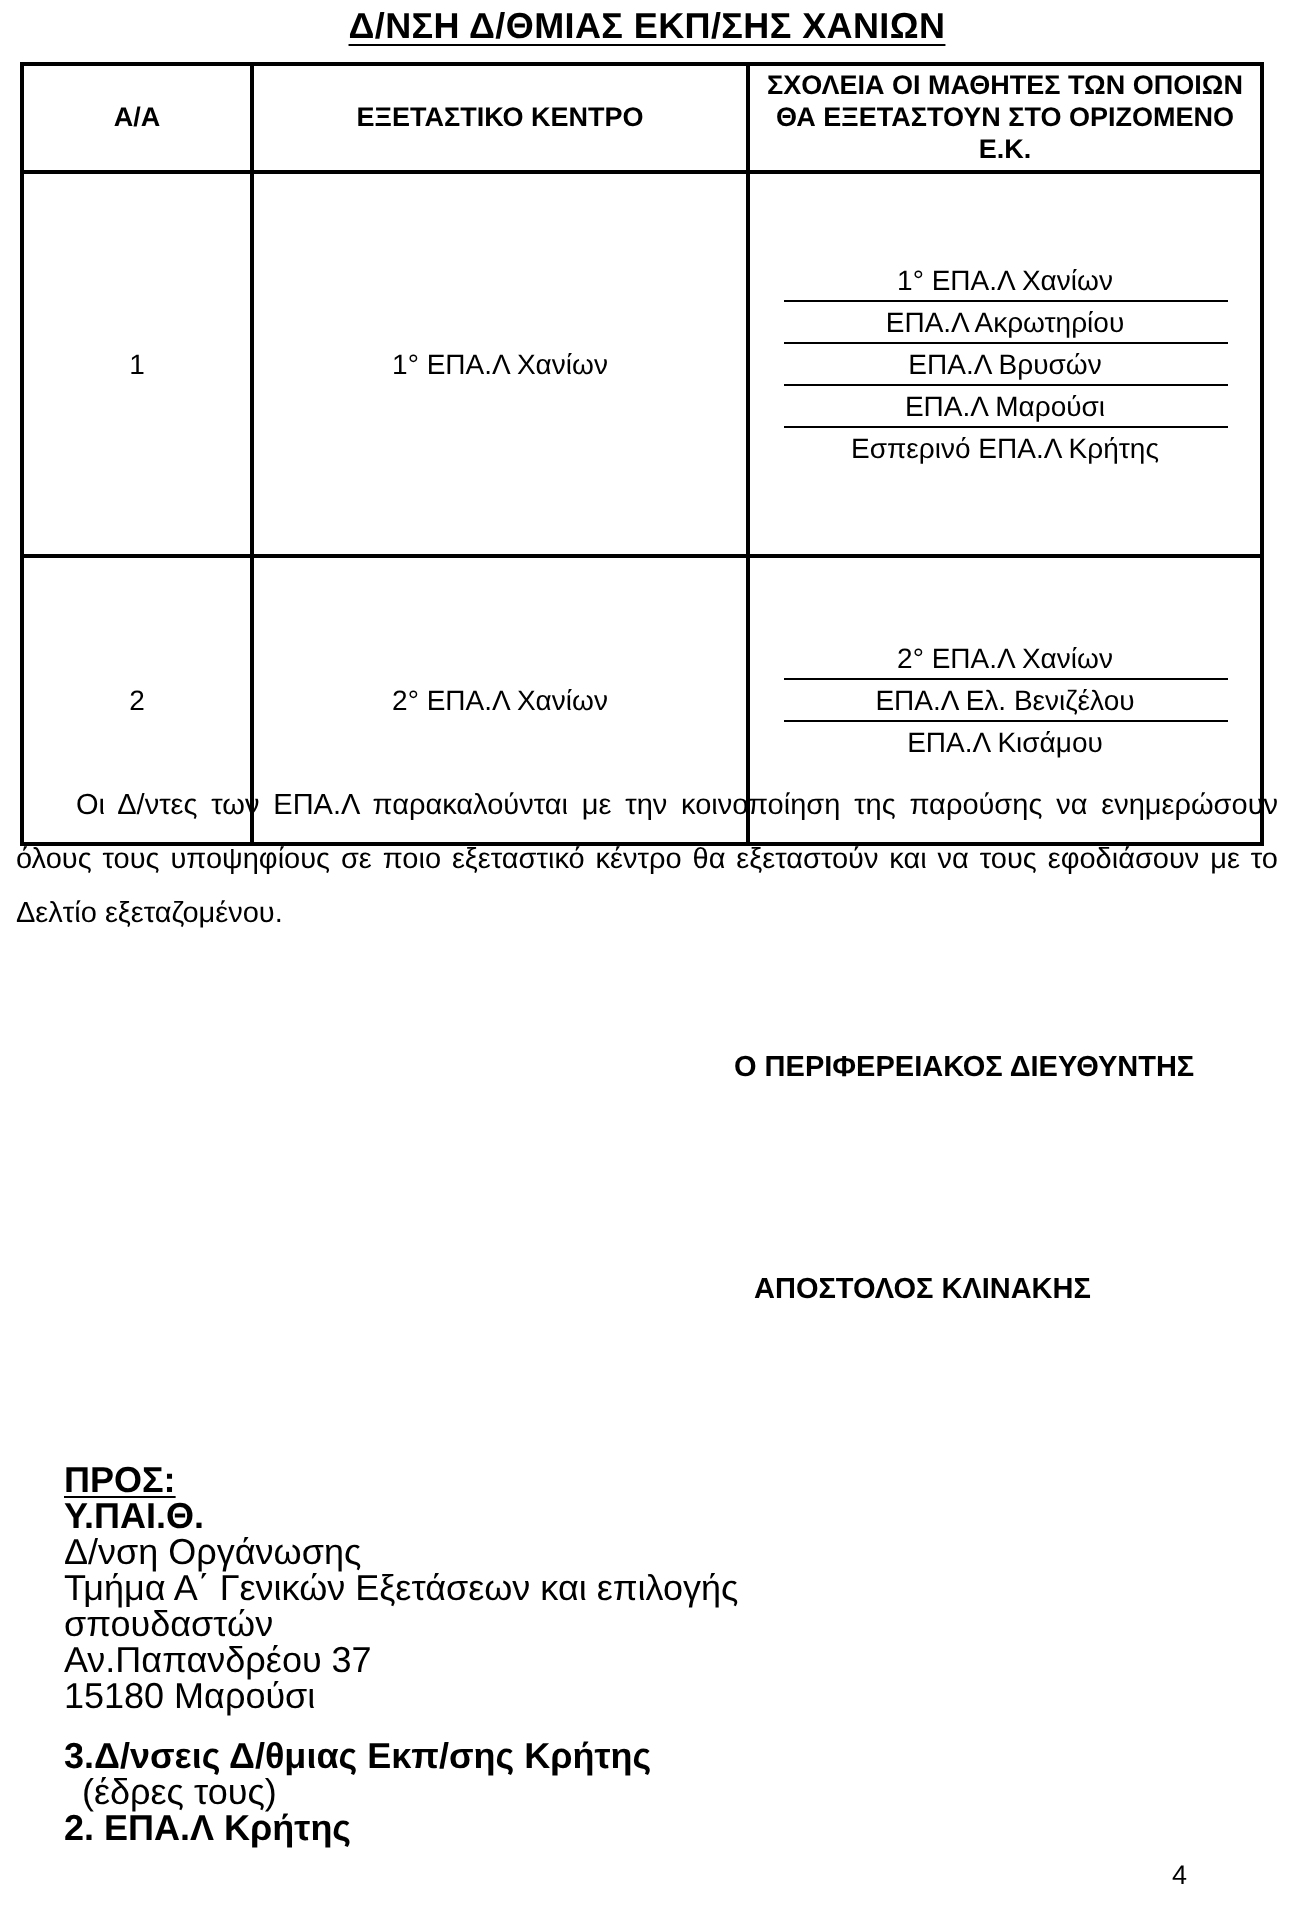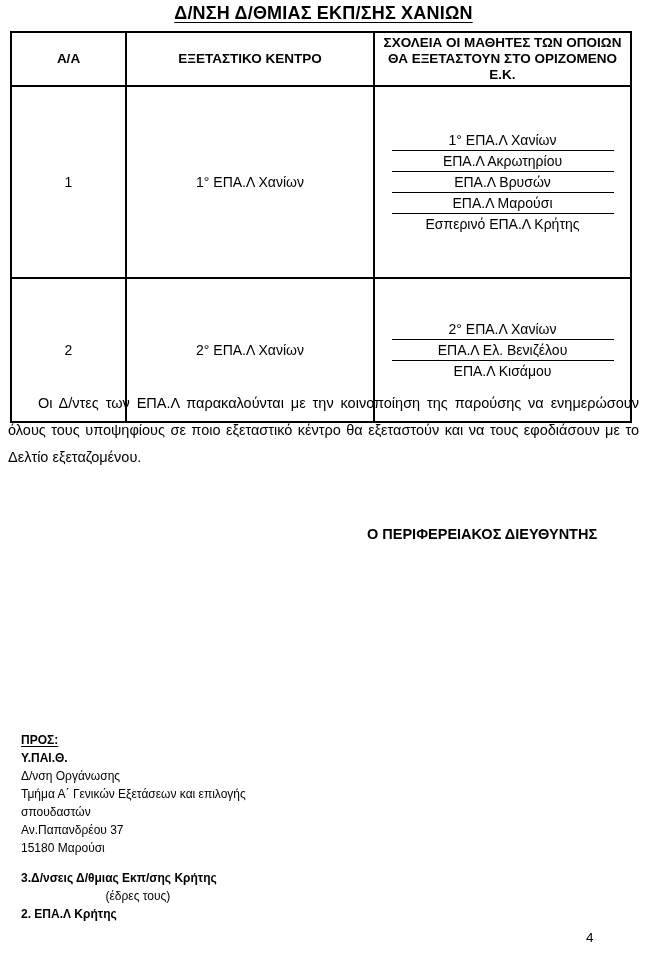--- a/index.html
+++ b/index.html
@@ -88,33 +88,33 @@
     position: absolute;
     top: 637px; left: 377px;
     font-size: 14.5px;
     font-weight: bold;
     white-space: nowrap;
   }
 
   
   .address {
     position: absolute;
-    top: 731px; left: 21px;
-    font-size: 12px;
+    top: 731px; left: 32px;
+    font-size: 18px;
     line-height: 18px;
   }
   .addr-label {
     font-weight: bold;
     text-decoration: underline;
     text-underline-offset: 2px;
   }
   .addr-bold { font-weight: bold; }
   .addr-line { font-weight: normal; }
   .addr-gap { height: 12px; }
-  .cc-note { padding-left: 9px; text-align: center; }
+  .cc-note { padding-left: 9px; }
 
   
   .page-number {
     position: absolute;
     top: 930px; left: 586px;
     font-size: 13.5px;
   }
 </style>
 </head>
 <body>
@@ -160,20 +160,21 @@
             <span class="school-item">ΕΠΑ.Λ Κισάμου</span>
           </div>
         </td>
       </tr>
     </tbody>
   </table>
 
   <p class="body-par">Οι Δ/ντες των ΕΠΑ.Λ παρακαλούνται με την κοινοποίηση της παρούσης να ενημερώσουν  όλους τους υποψηφίους σε ποιο εξεταστικό κέντρο θα εξεταστούν και να τους εφοδιάσουν με το Δελτίο εξεταζομένου.</p>
 
   <div class="sig-role">Ο ΠΕΡΙΦΕΡΕΙΑΚΟΣ ΔΙΕΥΘΥΝΤΗΣ</div>
+  <div class="sig-name">ΑΠΟΣΤΟΛΟΣ ΚΛΙΝΑΚΗΣ</div>
 
   <div class="address">
     <div class="addr-label">ΠΡΟΣ:</div>
     <div class="addr-bold">Υ.ΠΑΙ.Θ.</div>
     <div class="addr-line">Δ/νση Οργάνωσης</div>
     <div class="addr-line">Τμήμα  Α΄ Γενικών Εξετάσεων και επιλογής</div>
     <div class="addr-line">σπουδαστών</div>
     <div class="addr-line">Αν.Παπανδρέου 37</div>
     <div class="addr-line">15180 Μαρούσι</div>
     <div class="addr-gap"></div>

